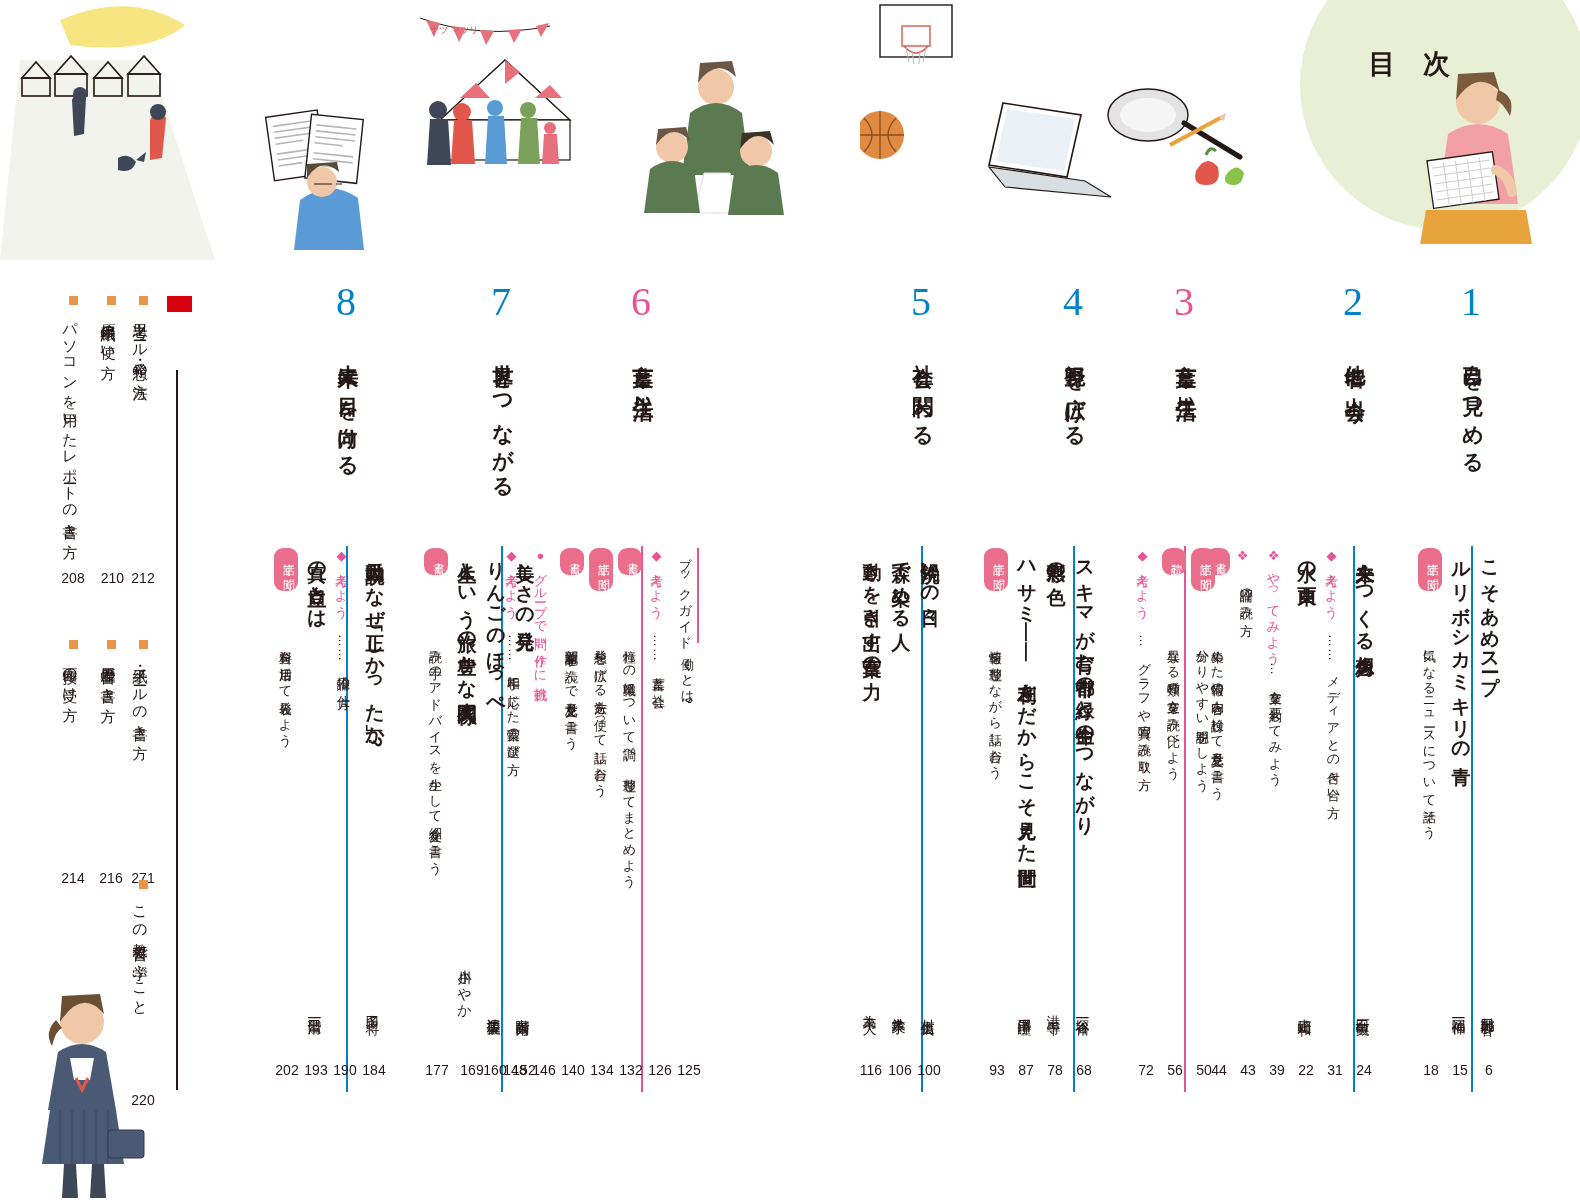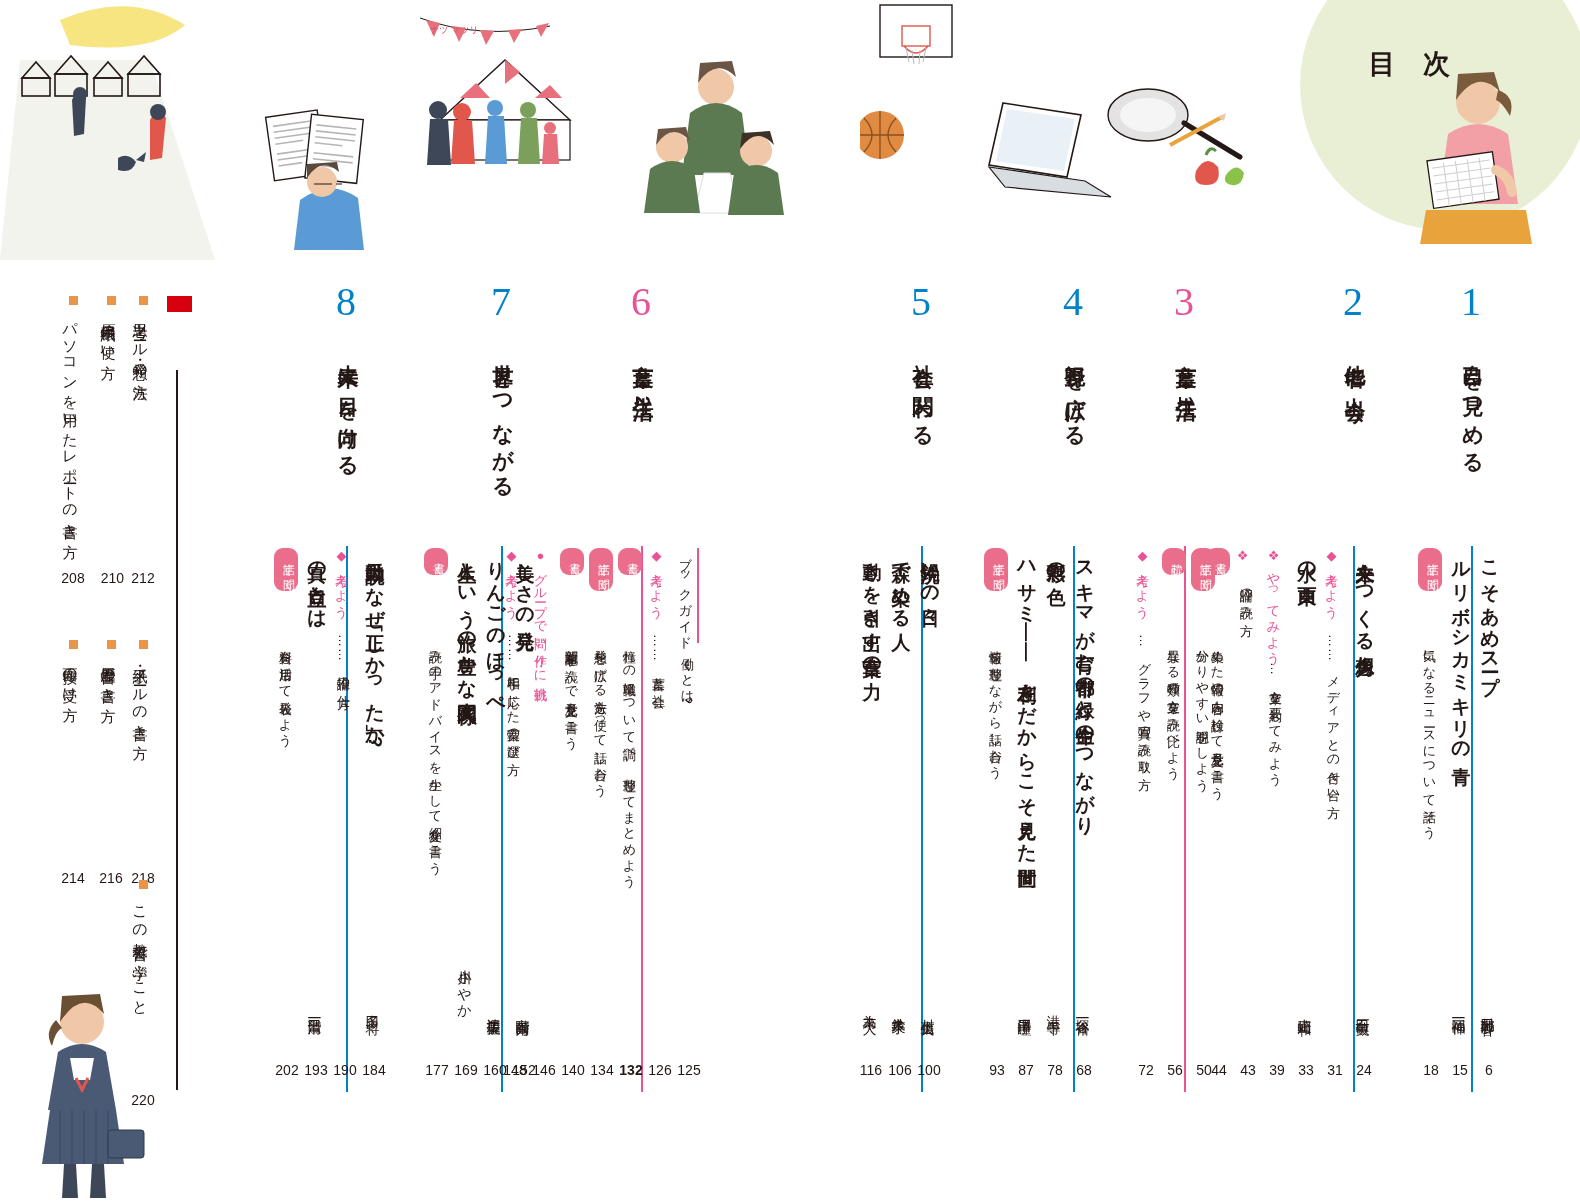--- a/index.html
+++ b/index.html
@@ -260,21 +260,21 @@
       <div class="pagenum" style="position: absolute; bottom: -10px; left: 0px; width: 30px;">24</div>
     </div>
     <div style="position: absolute; left: 1320px; top: 548px; width: 30px; height: 520px;">
       <div class="tagline" style="position: absolute; top: 0px; left: 2px; color: rgb(233, 82, 149);">◆考えよう</div>
       <div class="sub" style="position: absolute; top: 86px; left: 4px;">…… メディアとの付き合い方</div>
       <div class="pagenum" style="position: absolute; bottom: -10px; left: 0px; width: 30px;">31</div>
     </div>
     <div style="position: absolute; left: 1291px; top: 548px; width: 30px; height: 520px;">
       <div class="entry" style="position: absolute; top: 0px; left: 3px; height: 430px;">水の東西</div>
       <div class="author" style="position: absolute; bottom: 56px; left: 5px;">山崎正和</div>
-      <div class="pagenum" style="position: absolute; bottom: -10px; left: 0px; width: 30px;">33</div>
+      <div class="pagenum" style="position: absolute; bottom: -10px; left: 0px; width: 30px;">22</div>
     </div>
     <div style="position: absolute; left: 1262px; top: 548px; width: 30px; height: 520px;">
       <div class="tagline" style="position: absolute; top: 0px; left: 2px; color: rgb(233, 82, 149);">❖やってみよう</div>
       <div class="sub" style="position: absolute; top: 114px; left: 4px;">… 文章を要約してみよう</div>
       <div class="pagenum" style="position: absolute; bottom: -10px; left: 0px; width: 30px;">39</div>
     </div>
     <div style="position: absolute; left: 1233px; top: 548px; width: 30px; height: 520px;">
       <div class="tagline" style="position: absolute; top: 0px; left: 2px; color: rgb(233, 82, 149);">❖</div>
       <div class="sub" style="position: absolute; top: 30px; left: 4px;">評論の読み方</div>
       <div class="pagenum" style="position: absolute; bottom: -10px; left: 0px; width: 30px;">43</div>
@@ -352,21 +352,21 @@
       <div class="pagenum" style="position: absolute; bottom: -10px; left: 0px; width: 30px;">125</div>
     </div>
     <div style="position: absolute; left: 645px; top: 548px; width: 30px; height: 520px;">
       <div class="tagline" style="position: absolute; top: 0px; left: 2px; color: rgb(233, 82, 149);">◆考えよう</div>
       <div class="sub" style="position: absolute; top: 86px; left: 4px;">…… 言葉と社会</div>
       <div class="pagenum" style="position: absolute; bottom: -10px; left: 0px; width: 30px;">126</div>
     </div>
     <div style="position: absolute; left: 616px; top: 548px; width: 30px; height: 520px;">
       <div class="tag" style="position: absolute; top: 0px; left: 2px; background: rgb(234, 109, 139); width: 20px;">書く</div>
       <div class="sub" style="position: absolute; top: 92px; left: 4px;">憧れの職業について調べ、整理してまとめよう</div>
-      <div class="pagenum" style="position: absolute; bottom: -10px; left: 0px; width: 30px; font-weight: bold;">132</div>
+      <div class="pagenum" style="position: absolute; bottom: -10px; left: 0px; width: 30px;">132</div>
     </div>
     <div style="position: absolute; left: 587px; top: 548px; width: 30px; height: 520px;">
       <div class="tag" style="position: absolute; top: 0px; left: 2px; background: rgb(234, 109, 139); width: 20px;">話す・聞く</div>
       <div class="sub" style="position: absolute; top: 92px; left: 4px;">発想を広げる方法を使って話し合おう</div>
       <div class="pagenum" style="position: absolute; bottom: -10px; left: 0px; width: 30px;">134</div>
     </div>
     <div style="position: absolute; left: 558px; top: 548px; width: 30px; height: 520px;">
       <div class="tag" style="position: absolute; top: 0px; left: 2px; background: rgb(234, 109, 139); width: 20px;">書く</div>
       <div class="sub" style="position: absolute; top: 92px; left: 4px;">新聞記事を読んで意見文を書こう</div>
       <div class="pagenum" style="position: absolute; bottom: -10px; left: 0px; width: 30px;">140</div>
@@ -389,21 +389,21 @@
       <div class="pagenum" style="position: absolute; bottom: -10px; left: 0px; width: 30px;">152</div>
     </div>
     <div style="position: absolute; left: 480px; top: 548px; width: 30px; height: 520px;">
       <div class="entry" style="position: absolute; top: 0px; left: 3px; height: 430px;">りんごのほっぺ</div>
       <div class="author" style="position: absolute; bottom: 56px; left: 5px;">渡辺美佐子</div>
       <div class="pagenum" style="position: absolute; bottom: -10px; left: 0px; width: 30px;">160</div>
     </div>
     <div style="position: absolute; left: 451px; top: 548px; width: 30px; height: 520px;">
       <div class="entry" style="position: absolute; top: 0px; left: 3px; height: 430px;">人生という旅の豊かな人間関係</div>
       <div class="author" style="position: absolute; bottom: 56px; left: 5px;">小川さやか</div>
-      <div class="pagenum" style="position: absolute; bottom: -10px; left: 0px; width: 30px;">169</div>
+      <div class="pagenum" style="position: absolute; bottom: -10px; left: 6px; width: 30px;">169</div>
     </div>
     <div style="position: absolute; left: 422px; top: 548px; width: 30px; height: 520px;">
       <div class="tag" style="position: absolute; top: 0px; left: 2px; background: rgb(234, 109, 139); width: 20px;">書く</div>
       <div class="sub" style="position: absolute; top: 92px; left: 4px;">読み手のアドバイスを生かして紹介文を書こう</div>
       <div class="pagenum" style="position: absolute; bottom: -10px; left: 0px; width: 30px;">177</div>
     </div>
     <div class="chapnum" style="position: absolute; left: 329px; top: 282px; width: 34px; color: rgb(0, 129, 200);">8</div>
     <div class="chaptitle" style="position: absolute; left: 334px; top: 336px; height: 210px;">未来に目を向ける</div>
     <div class="rule" style="position: absolute; left: 346px; top: 546px; height: 546px; background: rgb(0, 129, 200);"></div>
     <div style="position: absolute; left: 359px; top: 548px; width: 30px; height: 520px;">
@@ -449,20 +449,20 @@
       <div style="position: absolute; left: 0px; width: 26px; text-align: center; font-size: 14px; top: 230px;">214</div>
     </div>
     <div style="position: absolute; left: 98px; top: 640px; width: 26px;">
       <span class="marker" style="background: rgb(232, 149, 74); display: block; margin: 0px auto 7px;"></span>
       <div class="sub" style="font-size: 15px; font-weight: 400;">履歴書の書き方</div>
       <div style="position: absolute; left: 0px; width: 26px; text-align: center; font-size: 14px; top: 230px;">216</div>
     </div>
     <div style="position: absolute; left: 130px; top: 640px; width: 26px;">
       <span class="marker" style="background: rgb(232, 149, 74); display: block; margin: 0px auto 7px;"></span>
       <div class="sub" style="font-size: 15px; font-weight: 400;">手紙・メールの書き方</div>
-      <div style="position: absolute; left: 0px; width: 26px; text-align: center; font-size: 14px; top: 230px;">218</div>
+      <div style="position: absolute; left: 0px; width: 26px; text-align: center; font-size: 14px; top: 230px;">271</div>
     </div>
     <div style="position: absolute; left: 130px; top: 880px; width: 26px;">
       <span class="marker" style="background: rgb(232, 149, 74); display: block; margin: 0px auto 7px;"></span>
       <div class="sub" style="font-size: 15px; font-weight: 400;">この教科書で学ぶこと</div>
       <div style="position: absolute; left: 0px; width: 26px; text-align: center; font-size: 14px; top: 212px;">220</div>
     </div>
   </div>
 
 </body></html>

